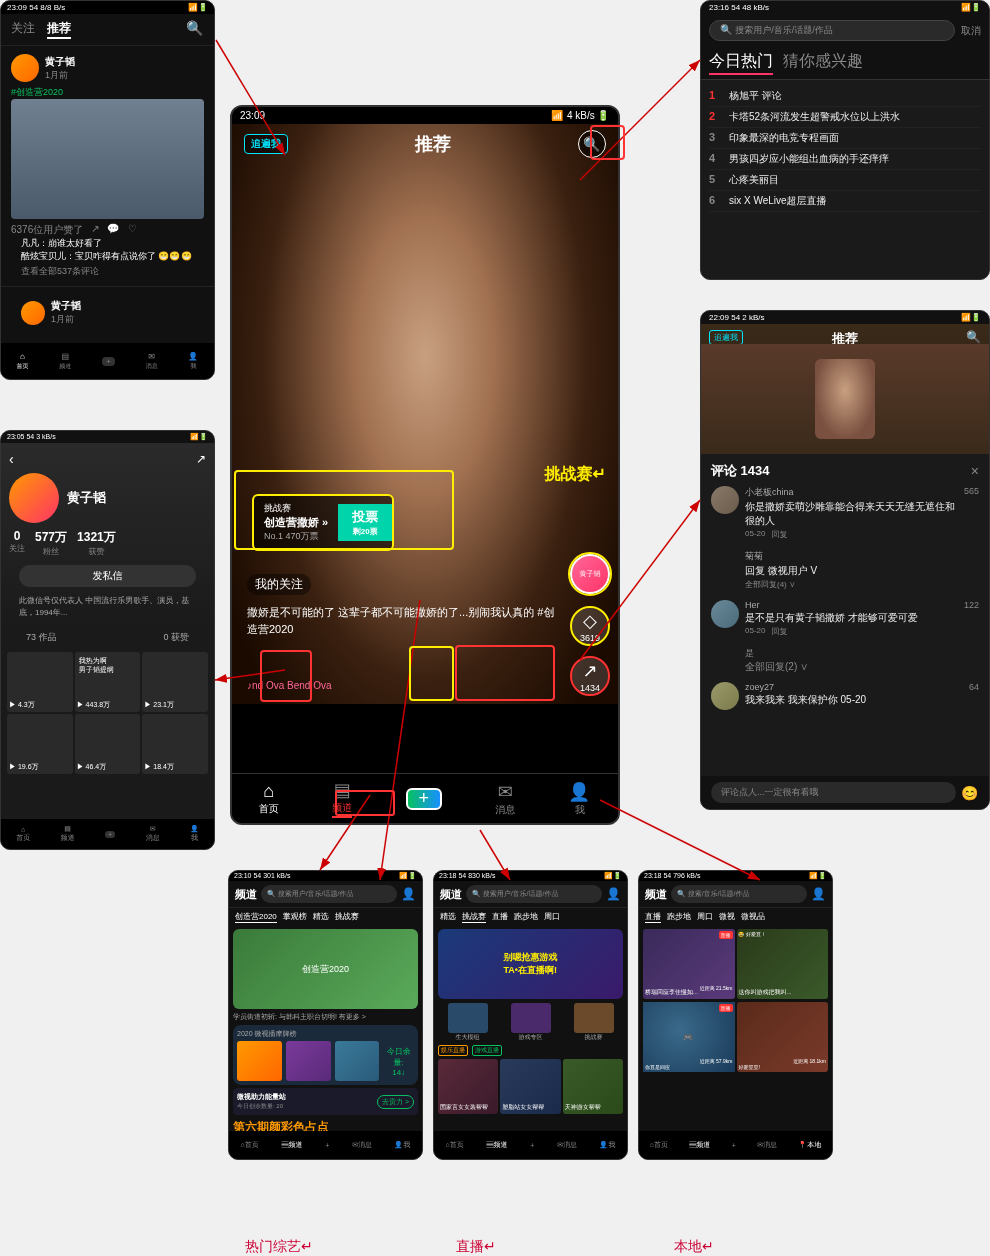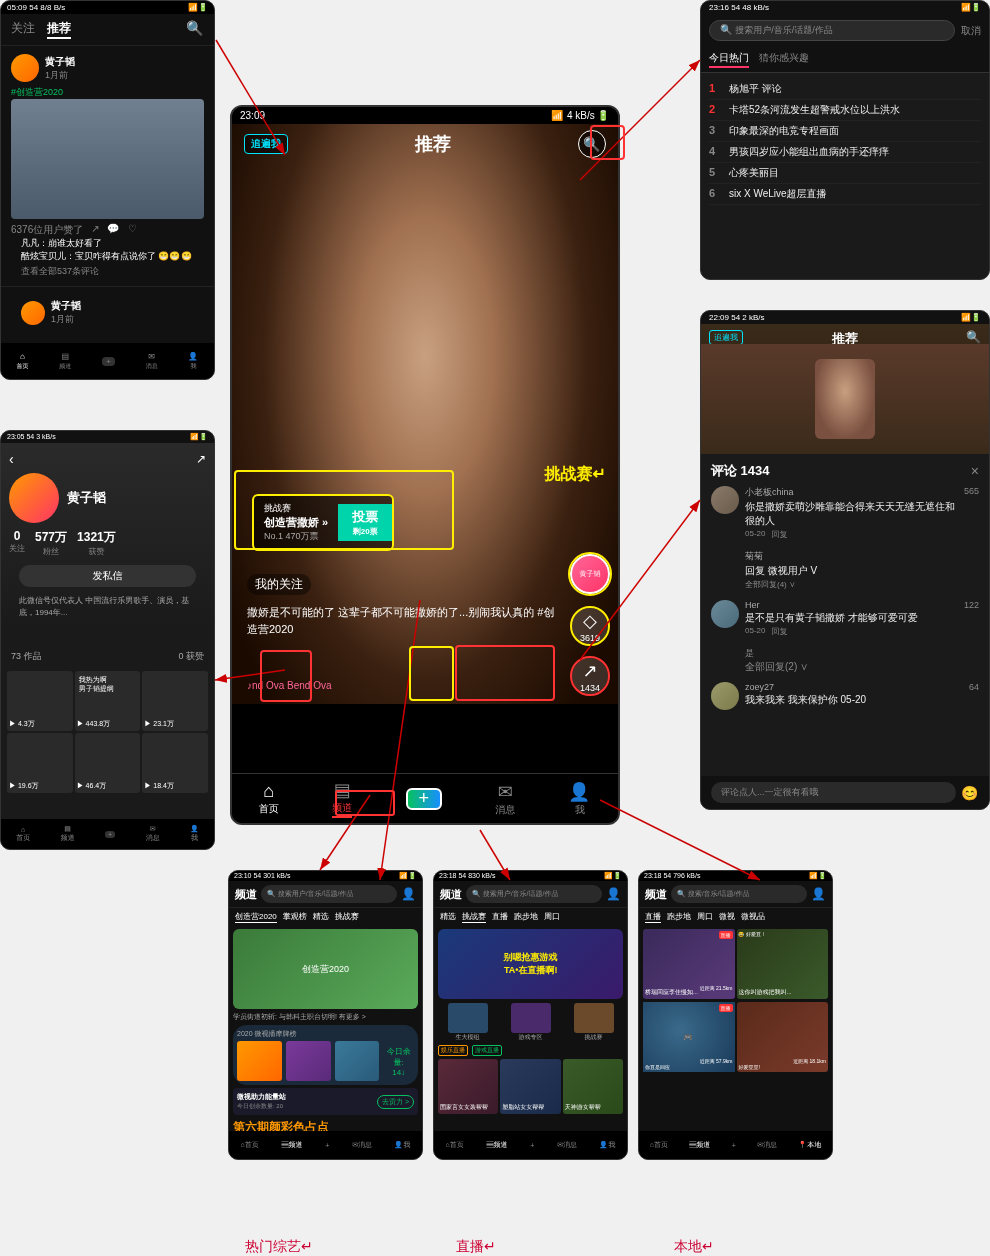--- a/index.html
+++ b/index.html
@@ -230,21 +230,21 @@
       background: #1a1a1a;
       border-radius: 10px;
       border: 1.5px solid #333;
       overflow: hidden;
     }
     .tr-phone .status { background: #111; color: #fff; font-size: 8px; padding: 2px 8px; display: flex; justify-content: space-between; }
     .tr-phone .search-bar { display: flex; gap: 6px; padding: 6px 8px; background: #111; align-items: center; }
     .tr-phone .search-input { flex: 1; background: #2a2a2a; border: 1px solid #444; border-radius: 16px; color: #888; font-size: 10px; padding: 3px 10px; }
     .tr-phone .cancel-btn { color: #888; font-size: 10px; }
     .tr-phone .tab-row { display: flex; gap: 10px; padding: 4px 8px; background: #111; border-bottom: 1px solid #333; }
-    .tr-phone .tab { color: #888; font-size: 10px; }
+    .tr-phone .tab { color: #888; font-size: 16px; }
     .tr-phone .tab.active { color: #fff; border-bottom: 2px solid #ff3366; padding-bottom: 1px; }
     .tr-phone .trending-list { padding: 6px 8px; }
     .tr-phone .trending-item { display: flex; gap: 8px; align-items: flex-start; padding: 3px 0; border-bottom: 1px solid #222; }
     .tr-phone .t-num { color: #ff3333; font-size: 11px; font-weight: bold; min-width: 12px; }
     .tr-phone .t-num.gray { color: #888; }
     .tr-phone .t-text { color: #eee; font-size: 10px; line-height: 1.4; }
     .tr-phone .see-more { color: #888; font-size: 9px; padding: 4px 8px; text-align: right; }
 
     
     .rc-phone {
@@ -296,21 +296,21 @@
     .lp-phone .share-ico { color: #fff; font-size: 12px; }
     .lp-phone .profile-info { display: flex; align-items: center; gap: 8px; margin-top: 6px; }
     .lp-phone .p-avatar { width: 50px; height: 50px; border-radius: 50%; background: linear-gradient(135deg, #ff9900, #ff3366); }
     .lp-phone .p-name { color: #fff; font-size: 13px; font-weight: bold; }
     .lp-phone .p-stats { display: flex; gap: 10px; margin-top: 6px; }
     .lp-phone .p-stat { text-align: center; }
     .lp-phone .p-stat .num { color: #fff; font-size: 12px; font-weight: bold; }
     .lp-phone .p-stat .lbl { color: #888; font-size: 8px; }
     .lp-phone .dm-btn { display: block; width: calc(100% - 20px); margin: 8px 10px; background: #333; border-radius: 20px; text-align: center; color: #fff; font-size: 10px; padding: 4px; }
     .lp-phone .p-bio { color: #aaa; font-size: 8px; padding: 0 10px; line-height: 1.5; }
-    .lp-phone .works-row { display: flex; align-items: flex-start; justify-content: space-between; padding: 4px 10px; margin-top: 19px; }
+    .lp-phone .works-row { display: flex; align-items: flex-start; justify-content: space-between; padding: 4px 25px; }
     .lp-phone .works-label { color: #aaa; font-size: 9px; }
     .lp-phone .likes-label { color: #aaa; font-size: 9px; }
     .lp-phone .grid { display: grid; grid-template-columns: repeat(3, 1fr); gap: 2px; padding: 4px 6px; }
     .lp-phone .grid-item { height: 60px; background: #2a2a2a; border-radius: 3px; overflow: hidden; position: relative; }
     .lp-phone .gi-count { position: absolute; bottom: 2px; left: 2px; color: #fff; font-size: 7px; }
     .lp-phone .bottom-nav3 { position: absolute; bottom: 0; left: 0; right: 0; height: 30px; background: #000; display: flex; align-items: center; justify-content: space-around; }
     .lp-phone .bnav3 { color: #888; font-size: 7px; text-align: center; }
     .bp {
       width: 195px;
       height: 290px;
@@ -383,21 +383,21 @@
   <line x1="600" y1="800" x2="760" y2="880" stroke="#cc0000" stroke-width="1.5" marker-end="url(#arrowhead)"></line>
   <defs>
     <marker id="arrowhead" markerWidth="8" markerHeight="6" refX="8" refY="3" orient="auto">
       <polygon points="0 0, 8 3, 0 6" fill="#cc0000"></polygon>
     </marker>
   </defs>
 </svg>
 
 <div class="tl-phone">
   <div class="status">
-    <span>05:09  54  8/8 B/s</span>
+    <span>23:09  54  8/8 B/s</span>
     <span>📶🔋</span>
   </div>
   <div class="tab-row">
     <span class="tab">关注</span>
     <span class="tab active">推荐</span>
     <span class="search-ico">🔍</span>
   </div>
   <div class="post-item">
     <div class="post-header">
       <div class="post-avatar"></div>
@@ -713,21 +713,21 @@
     <span class="tag">精选</span>
     <span class="tag">挑战赛</span>
   </div>
   <div style="padding:3px 4px;">
     <div class="big-banner">
       <div class="banner-inner" style="background:linear-gradient(135deg,#3a7a3a,#5aaa5a);display:flex;align-items:center;justify-content:center;">
         <span style="color:#fff;font-size:9px;text-align:center;padding:4px;">创造营2020</span>
       </div>
     </div>
     <div style="color:#aaa;font-size:7px;margin-top:3px;">学员街道初斩: 与韩科主职台切明!  有更多 &gt;</div>
-    <div style="background:#1a2a3a;border-radius:14px;padding:4px;margin-top:3px;">
+    <div style="background:#1a2a3a;border-radius:8px;padding:4px;margin-top:3px;">
       <div style="color:#aaa;font-size:7px;">2020 微视播摩牌榜</div>
       <div style="display:flex;align-items:center;gap:4px;margin-top:2px;">
         <div style="width:50px;height:40px;background:linear-gradient(135deg,#ff9900,#ff6600);border-radius:3px;"></div>
         <div style="width:50px;height:40px;background:linear-gradient(135deg,#7a3a9a,#5a2a7a);border-radius:3px;"></div>
         <div style="width:50px;height:40px;background:linear-gradient(135deg,#3a7a9a,#2a5a7a);border-radius:3px;"></div>
         <div style="color:#07c160;font-size:8px;text-align:center;">今日余量:<br>14↓</div>
       </div>
     </div>
     <div style="background:#1a1a2a;border-radius:4px;padding:4px;margin-top:3px;display:flex;justify-content:space-between;align-items:center;">
       <div>
@@ -762,21 +762,21 @@
   <div class="tags">
     <span class="tag">精选</span>
     <span class="tag active">挑战赛</span>
     <span class="tag">直播</span>
     <span class="tag">跑步地</span>
     <span class="tag">周口</span>
   </div>
   <div style="padding:3px 4px;">
     <div class="big-banner" style="height:70px;">
       <div class="banner-inner" style="background:linear-gradient(135deg,#1a3a7a,#3a1a6a);display:flex;align-items:center;justify-content:center;">
-        <span style="color:#ffee00;font-size:9px;font-weight:bold;text-align:right;">别嗯抢惠游戏<br>TA•在直播啊!</span>
+        <span style="color:#ffee00;font-size:9px;font-weight:bold;text-align:left;">别嗯抢惠游戏<br>TA•在直播啊!</span>
       </div>
     </div>
     <div style="display:flex;gap:4px;margin-top:4px;justify-content:space-around;">
       <div style="text-align:center;">
         <div style="width:40px;height:30px;background:#2a4a6a;border-radius:3px;margin:0 auto;"></div>
         <div style="color:#aaa;font-size:6px;">生大模组</div>
       </div>
       <div style="text-align:center;">
         <div style="width:40px;height:30px;background:#4a2a6a;border-radius:3px;margin:0 auto;"></div>
         <div style="color:#aaa;font-size:6px;">游戏专区</div>

